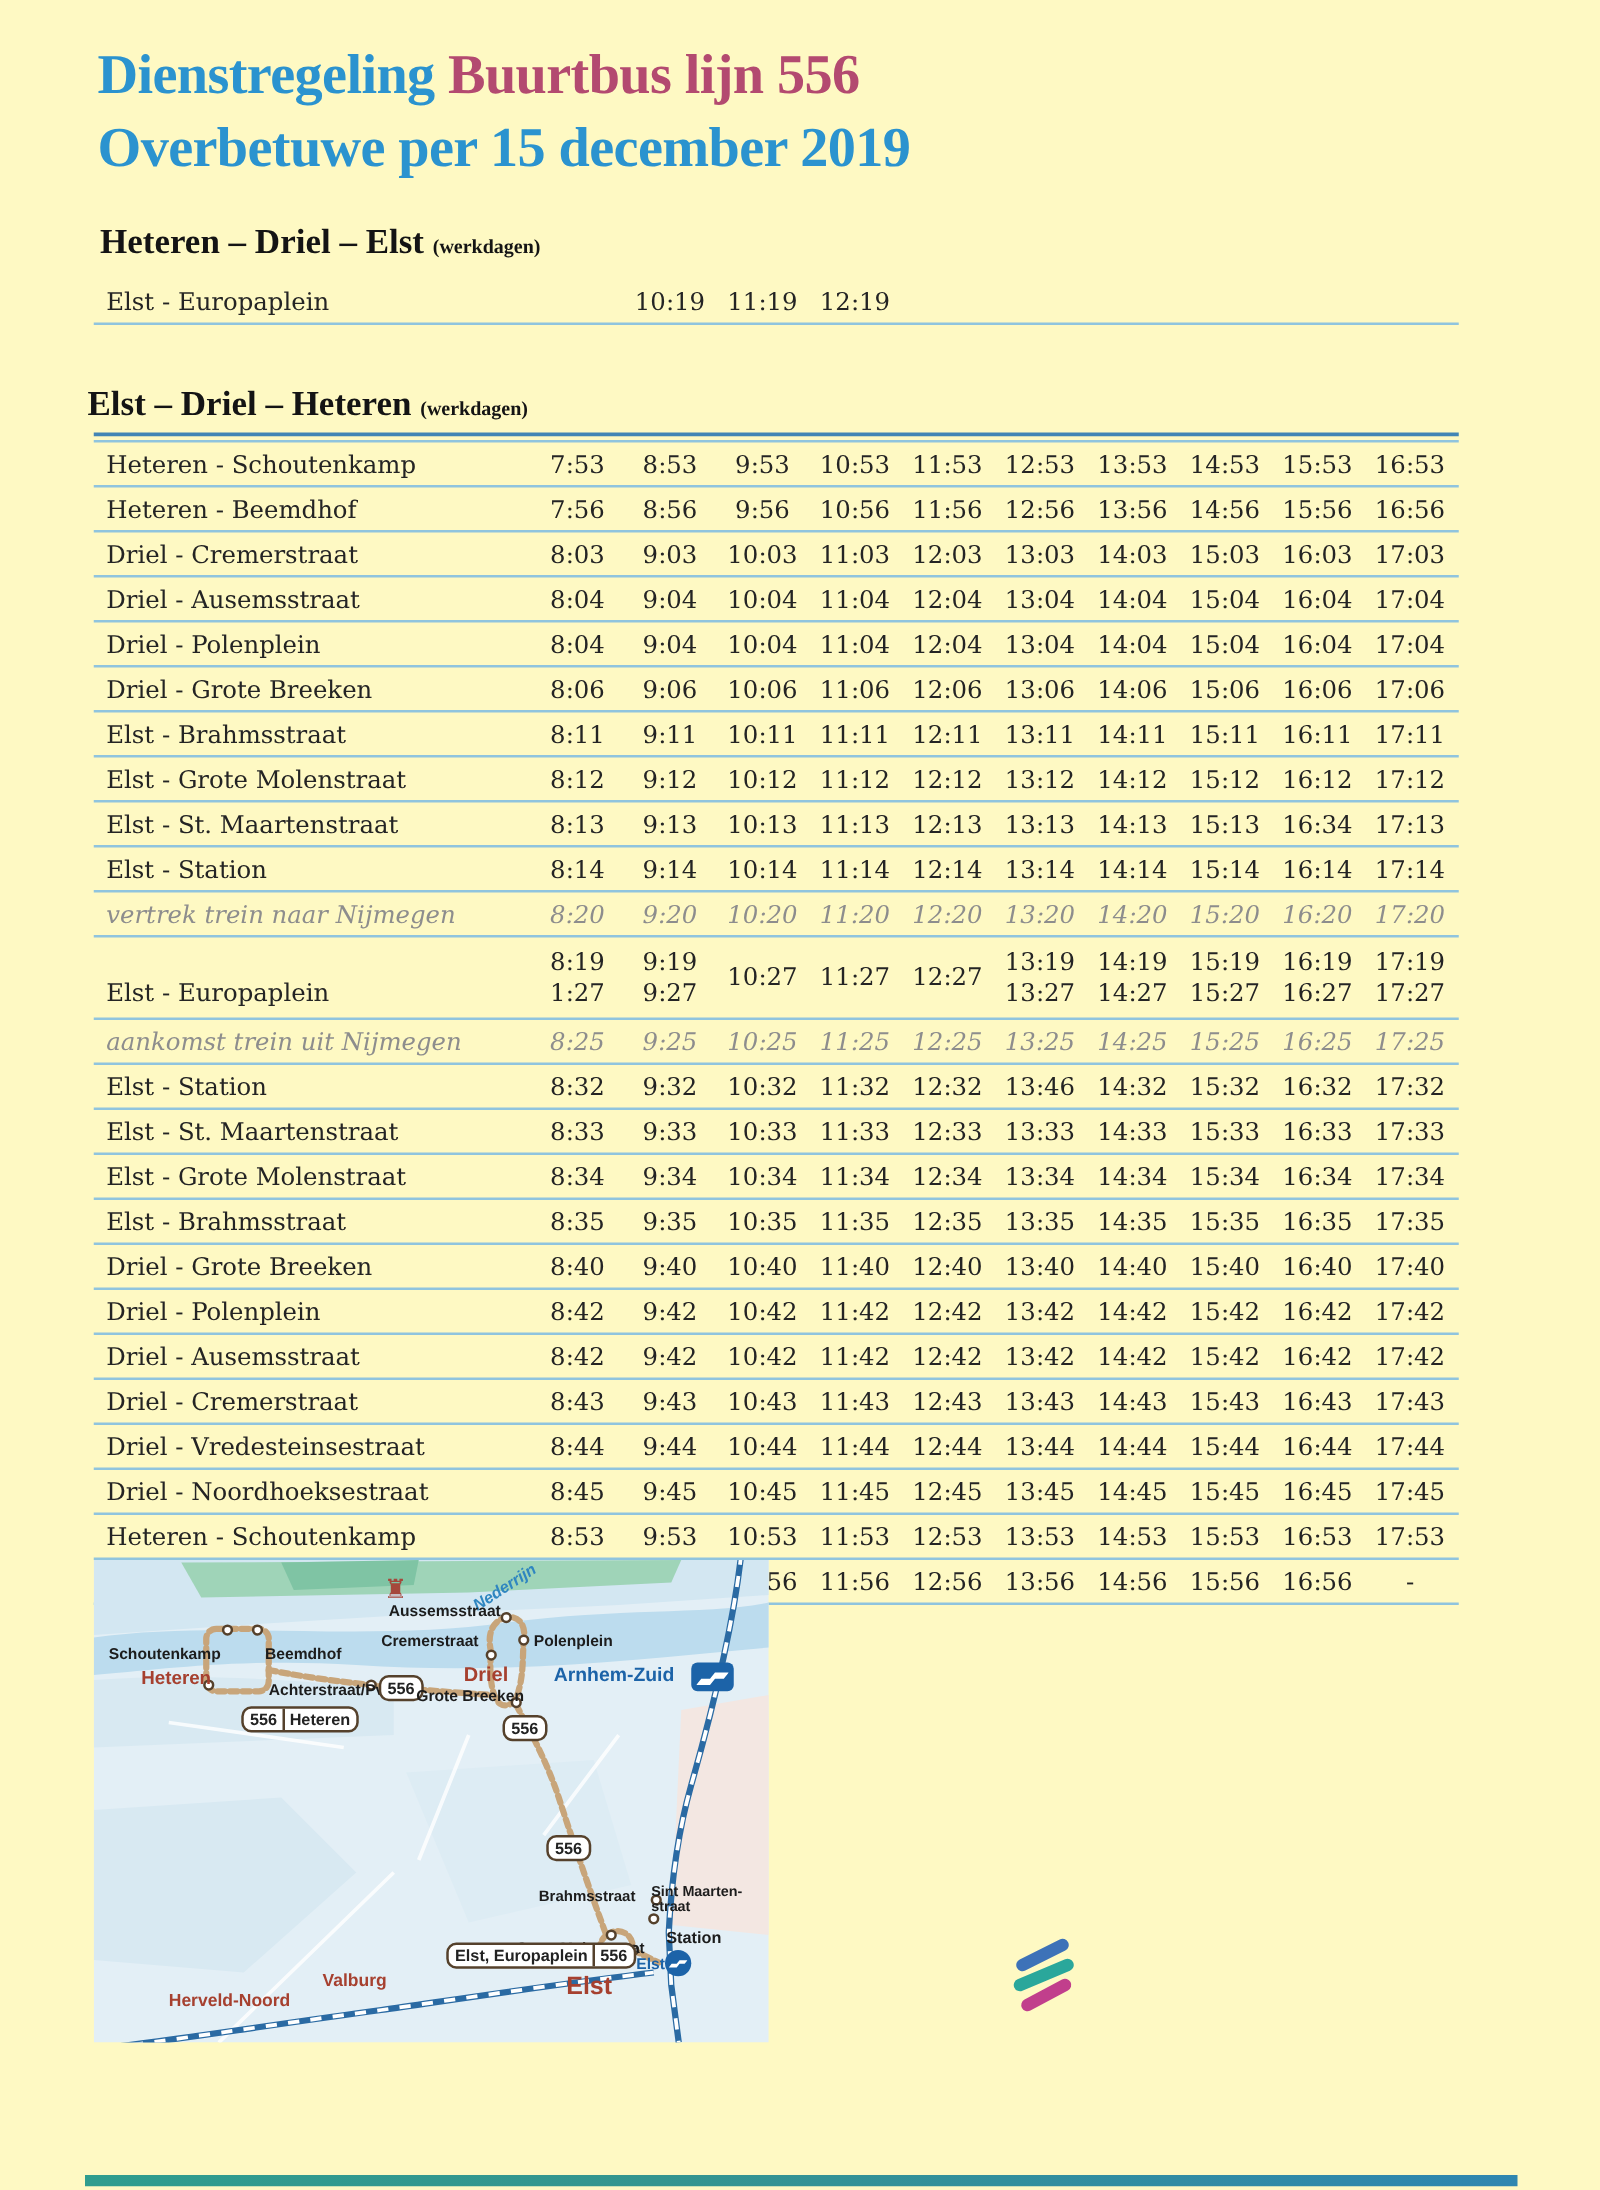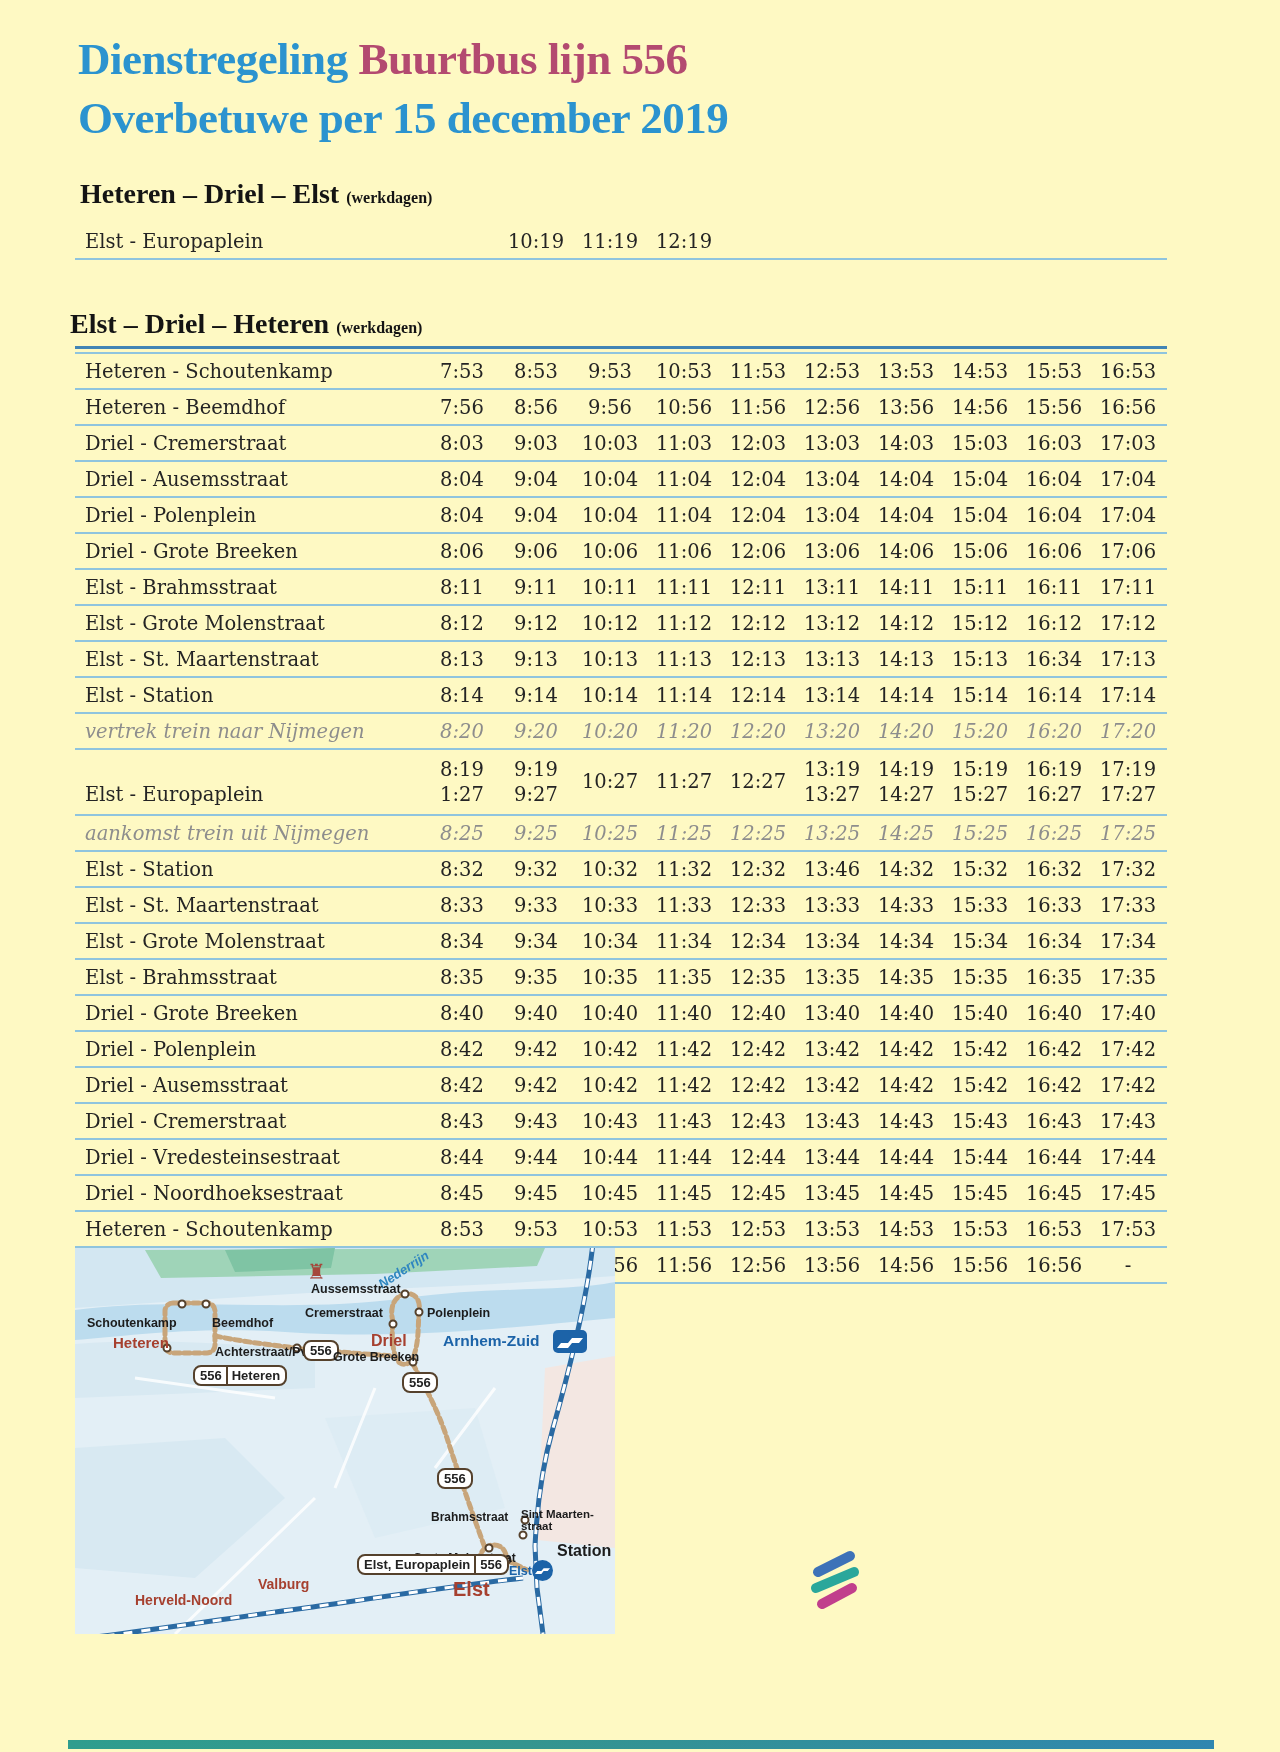--- a/index.html
+++ b/index.html
@@ -517,21 +517,21 @@
 
     <div class="badge" style="left:327px;top:124px;">556</div>
     <div class="badge" style="left:362px;top:220px;">556</div>
 
     <div class="mlbl" style="left:356px;top:262px;font-size:12px;">Brahmsstraat</div>
     <div class="mlbl" style="left:338px;top:276px;font-size:12px;margin-top:27px;">Grote Molenstraat</div>
     <div class="mlbl" style="left:446px;top:260px;font-size:11.5px;line-height:12px;">
       <div>Sint Maarten-</div>
       <div>straat</div>
     </div>
-    <div class="mlbl" style="left:458px;top:294px;font-size:16px;margin-left:24px;">Station</div>
+    <div class="mlbl" style="left:458px;top:294px;font-size:13px;">Station</div>
 
     <div class="badge" style="left:282px;top:306px;"><span>Elst, Europaplein</span><span class="inner">556</span></div>
     <div class="mlbl blue-town" style="left:434px;top:316px;">Elst</div>
     <div class="st-icon" style="left:457px;top:312px;">
       <svg width="15" height="9" viewBox="0 0 26 14">
           <path d="M2 9 h7 l4 -5 h11 l-4 5 h-7 l-4 5 H-2 Z" transform="translate(2 -1)" fill="#fff"></path>
         </svg>
     </div>
     <div class="mlbl town" style="left:378px;top:330px;font-size:20px;">Elst</div>
     <div class="mlbl town" style="left:183px;top:328px;font-size:14px;">Valburg</div>

